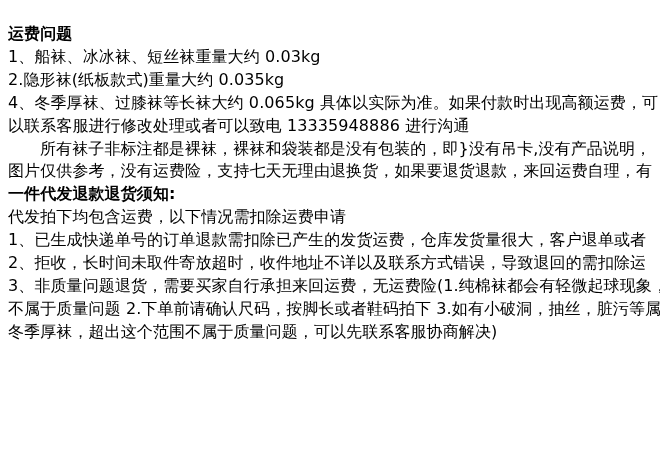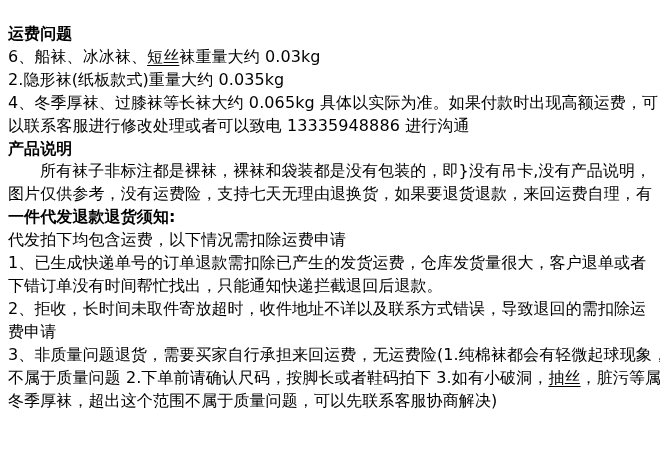--- a/index.html
+++ b/index.html
@@ -17,56 +17,53 @@
     color: #000000;
     font-size: 16px;
   }
   .ln {
     line-height: 22.9px;
     white-space: nowrap;
     letter-spacing: 0.1px;
   }
   .hd { font-weight: bold; }
   .indent { text-indent: 32px; }
-  .u { text-decoration: underline; text-underline-offset: 3px; }
+  .u { text-underline-offset: 3px; }
 </style>
 </head>
 <body>
 
 <div class="doc">
 
   <div class="ln hd">运费问题</div>
 
-  <div class="ln"><span>6、船袜、冰冰袜、</span><span class="u">短丝</span><span>袜重量大约 0.03kg</span></div>
+  <div class="ln"><span>1、船袜、冰冰袜、</span><span class="u">短丝</span><span>袜重量大约 0.03kg</span></div>
 
   <div class="ln">2.隐形袜(纸板款式)重量大约 0.035kg</div>
 
 
   <div class="ln">4、冬季厚袜、过膝袜等长袜大约 0.065kg 具体以实际为准。如果付款时出现高额运费，可</div>
 
   <div class="ln">以联系客服进行修改处理或者可以致电 13335948886 进行沟通</div>
 
-  <div class="ln hd">产品说明</div>
 
   <div class="ln indent">所有袜子非标注都是裸袜，裸袜和袋装都是没有包装的，即}没有吊卡,没有产品说明，</div>
 
   <div class="ln">图片仅供参考，没有运费险，支持七天无理由退换货，如果要退货退款，来回运费自理，有</div>
 
 
   <div class="ln hd">一件代发退款退货须知:</div>
 
   <div class="ln">代发拍下均包含运费，以下情况需扣除运费申请</div>
 
   <div class="ln">1、已生成快递单号的订单退款需扣除已产生的发货运费，仓库发货量很大，客户退单或者</div>
 
-  <div class="ln">下错订单没有时间帮忙找出，只能通知快递拦截退回后退款。</div>
 
   <div class="ln">2、拒收，长时间未取件寄放超时，收件地址不详以及联系方式错误，导致退回的需扣除运</div>
 
-  <div class="ln">费申请</div>
 
   <div class="ln">3、非质量问题退货，需要买家自行承担来回运费，无运费险(1.纯棉袜都会有轻微起球现象，</div>
 
   <div class="ln"><span>不属于质量问题 2.下单前请确认尺码，按脚长或者鞋码拍下 3.如有小破洞，</span><span class="u">抽丝</span><span>，脏污等属</span></div>
 
   <div class="ln">冬季厚袜，超出这个范围不属于质量问题，可以先联系客服协商解决)</div>
 
 
 </div>
 

